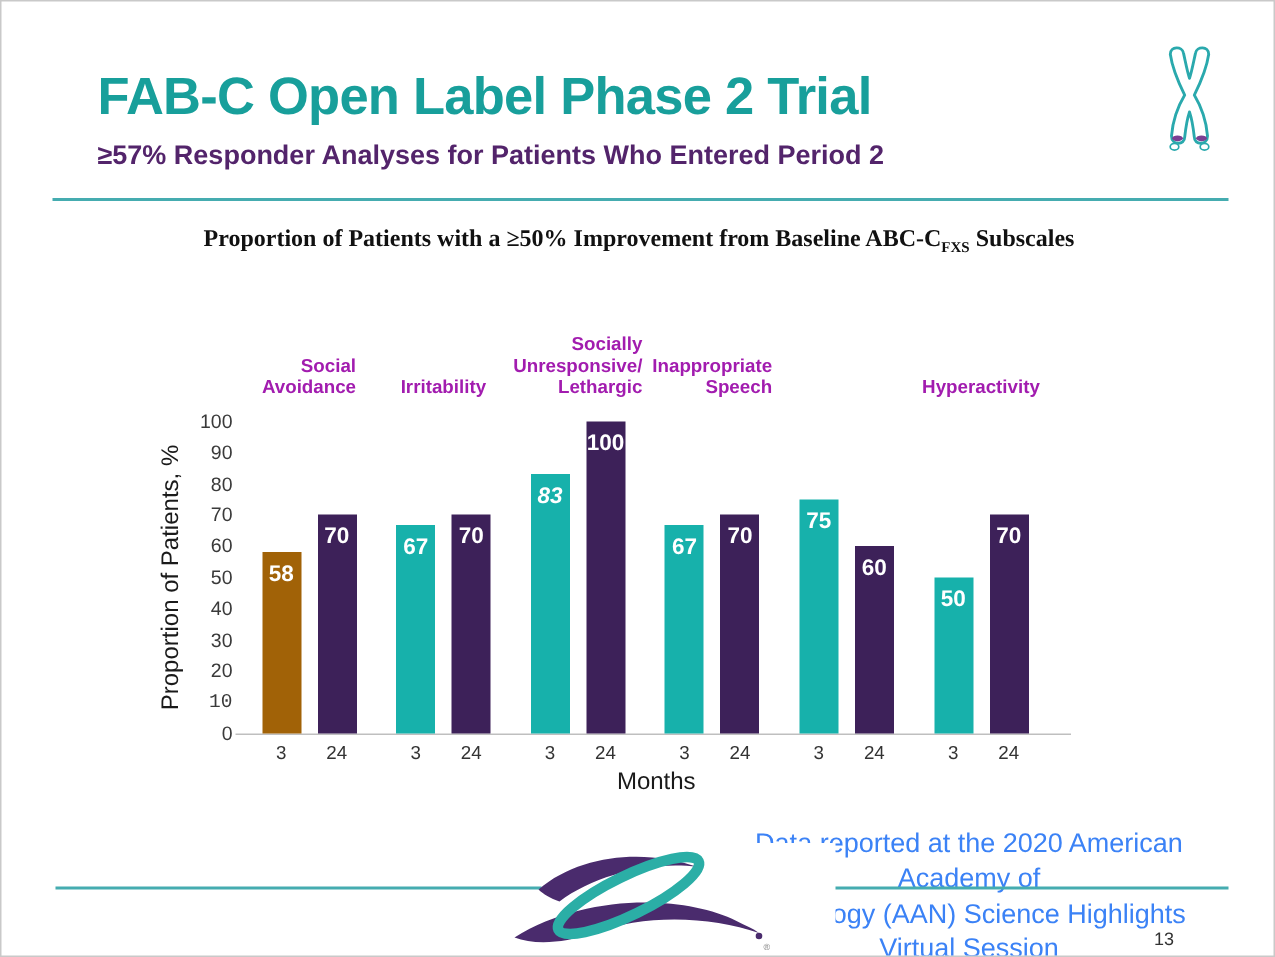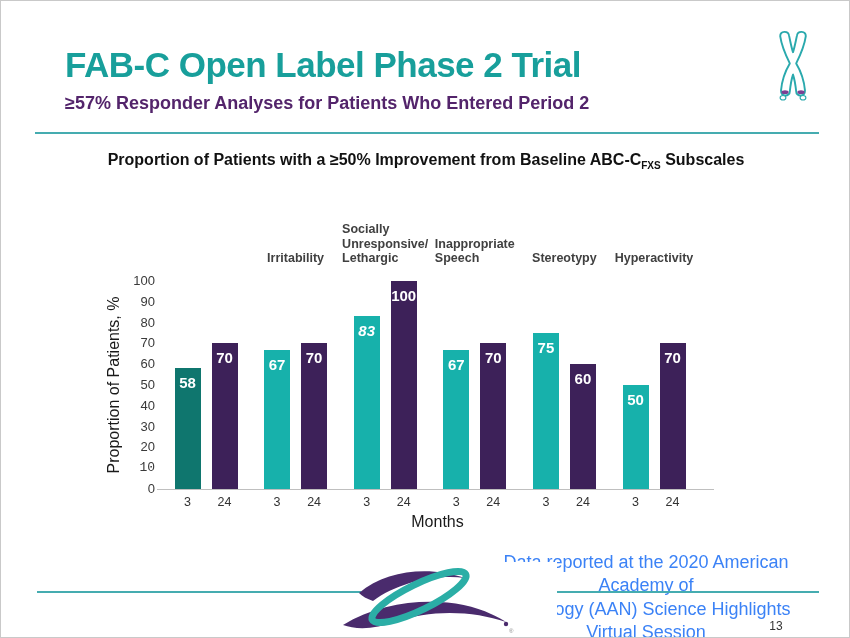--- a/index.html
+++ b/index.html
@@ -14,39 +14,39 @@
   }
   .subtitle{
     position:absolute;left:64px;top:92px;font-size:18px;font-weight:bold;
     color:#53246b;white-space:nowrap;
   }
   .divider-top{position:absolute;left:34px;top:131px;width:784px;height:2px;background:#45acb0;}
   .chromosome{position:absolute;left:768px;top:20px;width:48px;height:88px;}
   
   .chart-title{
     position:absolute;left:0;top:150px;width:850px;text-align:center;
-    font-size:16px;font-weight:bold;color:#111;
+    font-size:16px;font-weight:bold;color:#111;font-family:Liberation Serif, serif;
   }
   .chart-title sub{font-size:10px;}
   .chart{position:absolute;left:100px;top:205px;width:640px;height:335px;}
   .y-title{
     position:absolute;left:-6px;top:75px;height:208px;width:38px;
     display:flex;align-items:center;justify-content:center;
   }
   .y-title span{transform:rotate(-90deg);white-space:nowrap;font-size:16px;color:#1a1a1a;}
   .y-tick-label{
     position:absolute;left:0;width:54px;text-align:right;
     font-size:13px;color:#3a3a3a;height:16px;line-height:16px;
   }
   .x-axis-line{position:absolute;left:56px;top:283px;width:557px;height:1px;background:#bfbfbf;}
   .cat-label{
     position:absolute;top:0;height:60px;width:150px;
     display:flex;align-items:flex-end;justify-content:center;
-    text-align:left;white-space:pre-line;
-    font-size:12.5px;font-weight:bold;color:#404040;line-height:1.18;
+    text-align:right;white-space:pre-line;
+    font-size:12.5px;font-weight:bold;color:#a21caf;line-height:1.18;
   }
   .bar{position:absolute;}
   .bar-value{
     margin-top:6px;width:100%;text-align:center;
     font-size:15px;font-weight:bold;color:#ffffff;
   }
   .x-tick-label{
     position:absolute;top:289px;width:30px;text-align:center;
     font-size:12.5px;color:#333;
   }
@@ -96,21 +96,23 @@
       <div class="y-tick-label" style="top: 233.4px;">20</div>
       <div class="y-tick-label" style="top: 212.6px;">30</div>
       <div class="y-tick-label" style="top: 191.8px;">40</div>
       <div class="y-tick-label" style="top: 171px;">50</div>
       <div class="y-tick-label" style="top: 150.2px;">60</div>
       <div class="y-tick-label" style="top: 129.4px;">70</div>
       <div class="y-tick-label" style="top: 108.6px;">80</div>
       <div class="y-tick-label" style="top: 87.8px;">90</div>
       <div class="y-tick-label" style="top: 67px;">100</div>
       <div class="x-axis-line"></div>
-      <div class="bar" style="left: 73.5px; top: 162.36px; width: 26px; height: 120.64px; background: #0f766e;">
+      <div class="cat-label" style="left: 30px;">Social
+Avoidance</div>
+      <div class="bar" style="left: 73.5px; top: 162.36px; width: 26px; height: 120.64px; background: #a16207;">
         <div class="bar-value">58</div>
       </div>
       <div class="x-tick-label" style="left: 71.5px;">3</div>
       <div class="bar" style="left: 110.5px; top: 137.4px; width: 26px; height: 145.6px; background: rgb(61, 33, 89);">
         <div class="bar-value">70</div>
       </div>
       <div class="x-tick-label" style="left: 108.5px;">24</div>
       <div class="cat-label" style="left: 119.6px;">Irritability</div>
       <div class="bar" style="left: 163.1px; top: 143.64px; width: 26px; height: 139.36px; background: rgb(23, 177, 171);">
         <div class="bar-value">67</div>
@@ -134,21 +136,20 @@
       <div class="cat-label" style="left: 298.8px;">Inappropriate
 Speech</div>
       <div class="bar" style="left: 342.3px; top: 143.64px; width: 26px; height: 139.36px; background: rgb(23, 177, 171);">
         <div class="bar-value">67</div>
       </div>
       <div class="x-tick-label" style="left: 340.3px;">3</div>
       <div class="bar" style="left: 379.3px; top: 137.4px; width: 26px; height: 145.6px; background: rgb(61, 33, 89);">
         <div class="bar-value">70</div>
       </div>
       <div class="x-tick-label" style="left: 377.3px;">24</div>
-      <div class="cat-label" style="left: 388.4px;">Stereotypy</div>
       <div class="bar" style="left: 431.9px; top: 127px; width: 26px; height: 156px; background: rgb(23, 177, 171);">
         <div class="bar-value">75</div>
       </div>
       <div class="x-tick-label" style="left: 429.9px;">3</div>
       <div class="bar" style="left: 468.9px; top: 158.2px; width: 26px; height: 124.8px; background: rgb(61, 33, 89);">
         <div class="bar-value">60</div>
       </div>
       <div class="x-tick-label" style="left: 466.9px;">24</div>
       <div class="cat-label" style="left: 478px;">Hyperactivity</div>
       <div class="bar" style="left: 521.5px; top: 179px; width: 26px; height: 104px; background: rgb(23, 177, 171);">

